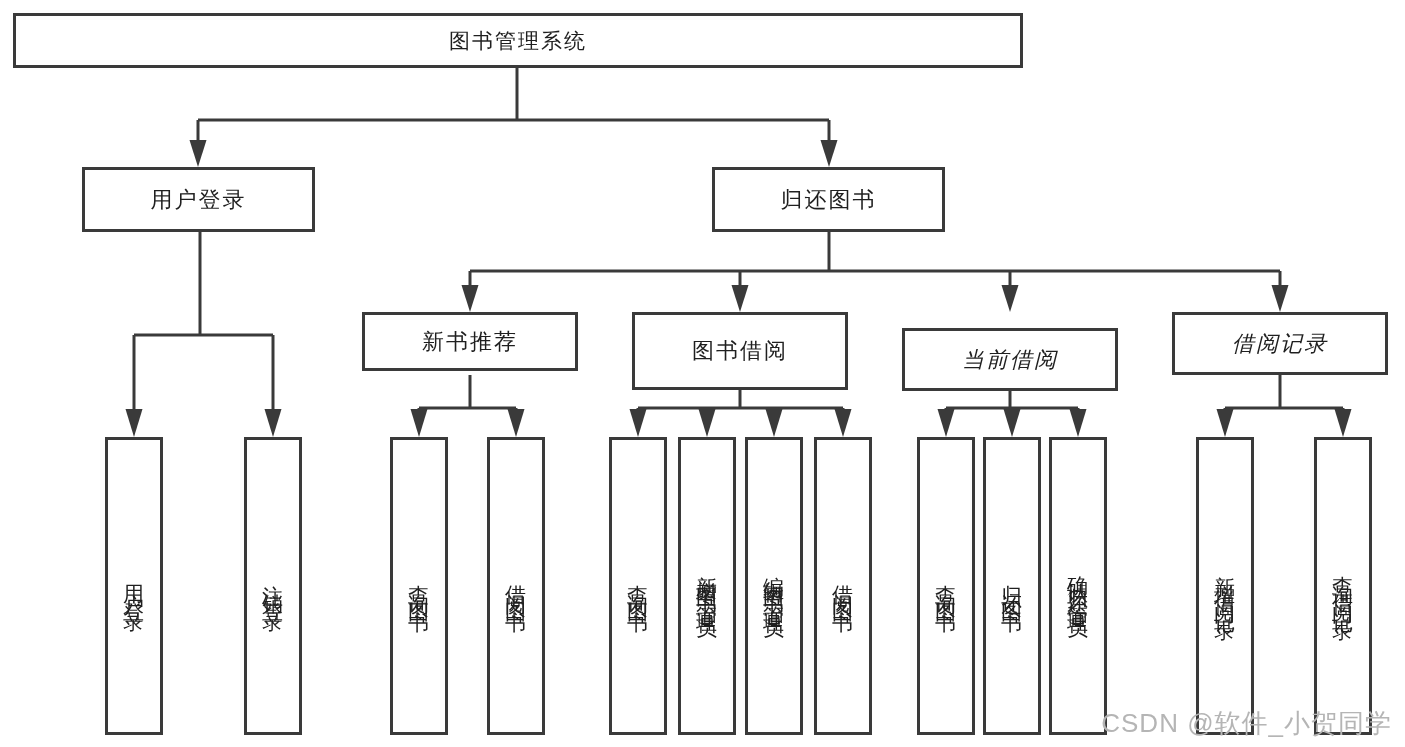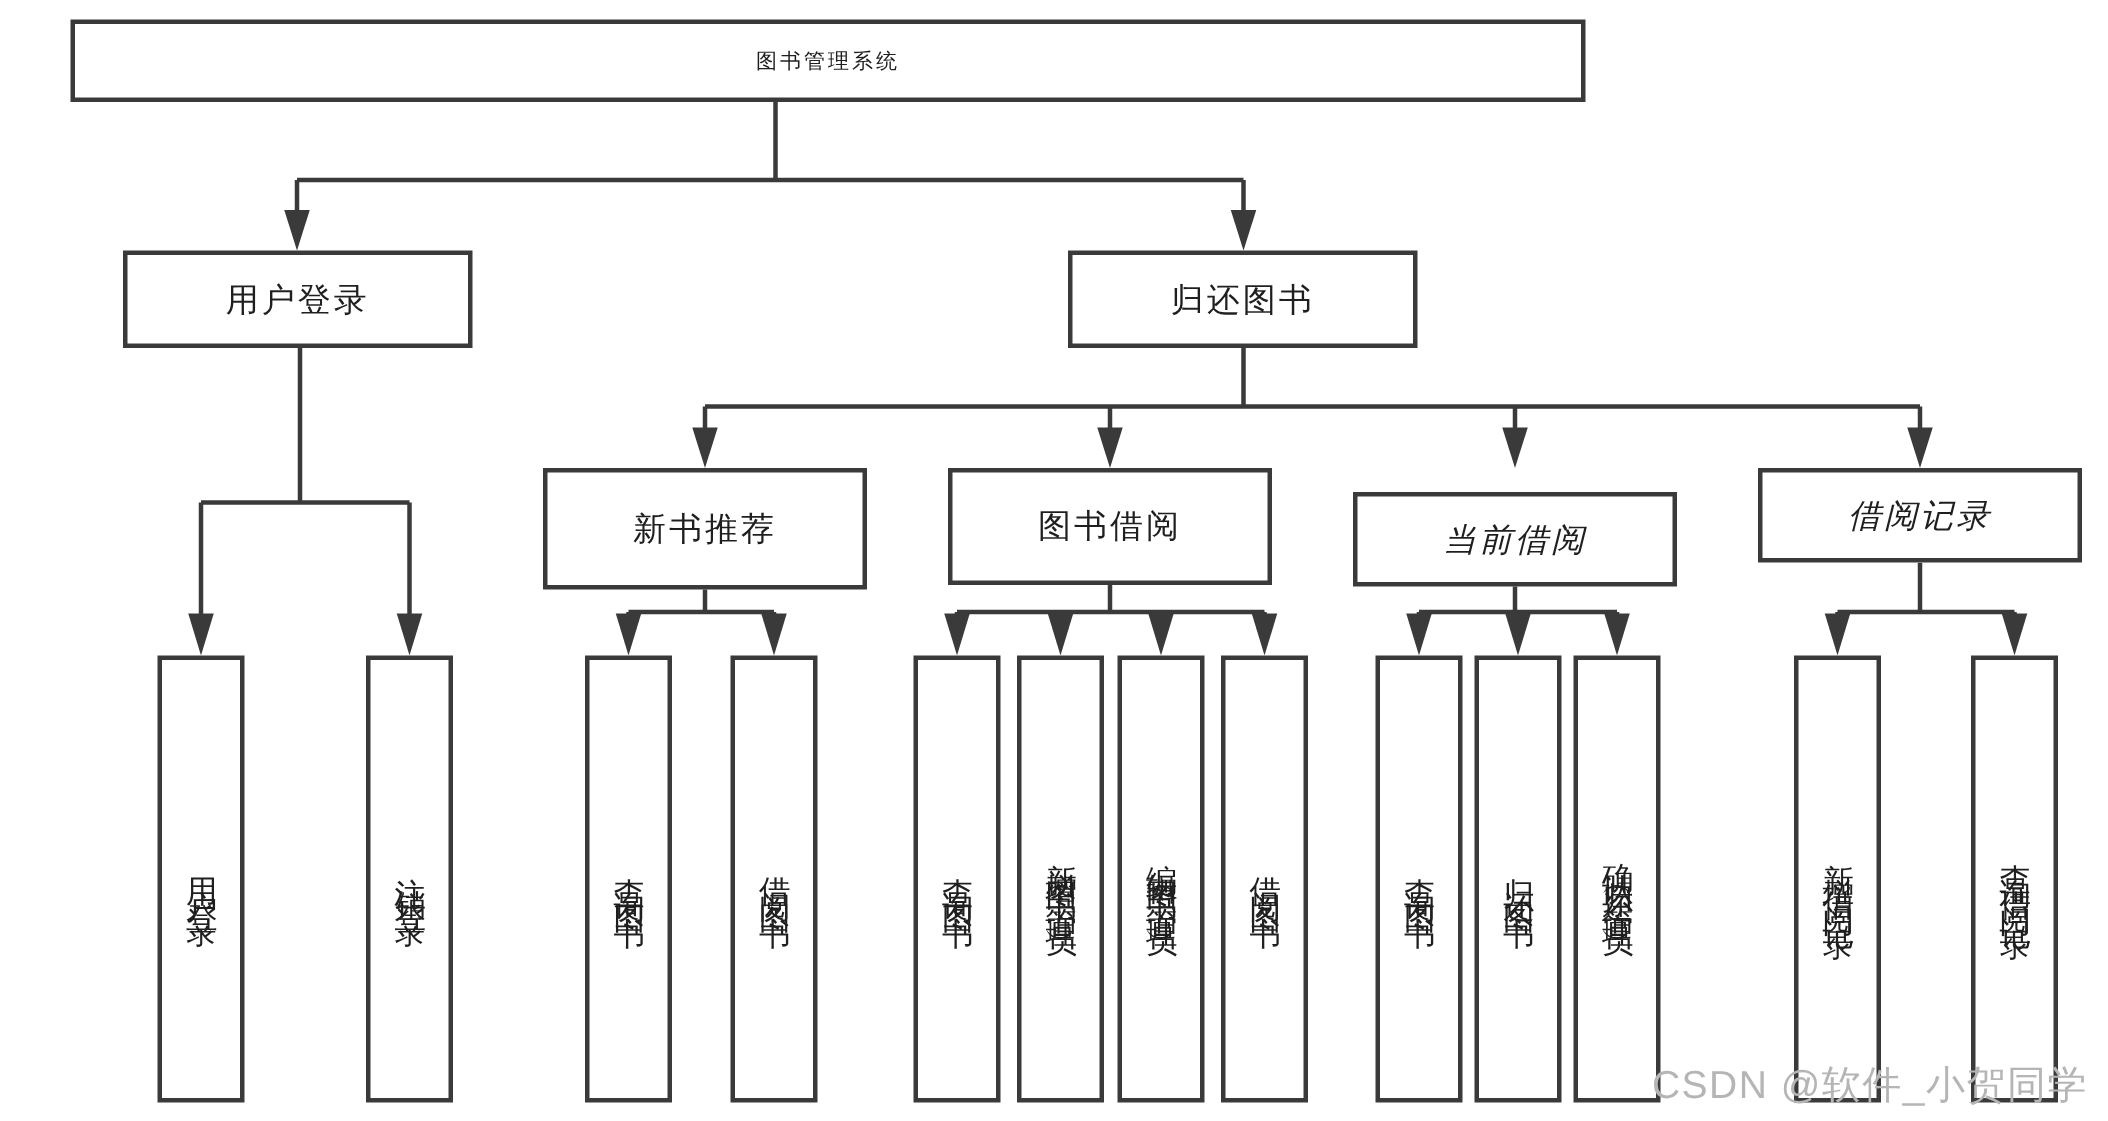--- a/index.html
+++ b/index.html
@@ -39,21 +39,21 @@
     position: absolute;
     border: 3px solid var(--line);
     background: var(--background);
     display: flex;
     align-items: center;
     justify-content: center;
     font-size: 22px;
     letter-spacing: 2px;
     color: var(--text);
   }
-  .node.root { font-size: 14px; margin-left: 34px; }
+  .node.root { font-size: 21px; }
   .leaf {
     position: absolute;
     width: 58px;
     height: 298px;
     border: 3px solid var(--line);
     background: var(--background);
   }
   .leaf > span {
     position: absolute;
     left: 50%;
@@ -155,21 +155,21 @@
       <path class="arrow" d="M1216.5 409 L1233.5 409 L1225 437 Z"></path>
       <path class="arrow" d="M1334.5 409 L1351.5 409 L1343 437 Z"></path>
     </g>
   </svg>
 
   <div class="node root" style="left:13px; top:13px; width:1010px; height:55px;">图书管理系统</div>
 
   <div class="node" style="left:82px; top:167px; width:233px; height:65px;">用户登录</div>
   <div class="node" style="left:712px; top:167px; width:233px; height:65px;">归还图书</div>
 
-  <div class="node" style="left:362px; top:312px; width:216px; height:81px;">新书推荐</div>
+  <div class="node" style="left:362px; top:312px; width:216px; height:59px;">新书推荐</div>
   <div class="node" style="left:632px; top:312px; width:216px; height:78px;">图书借阅</div>
   <div class="node" style="left:902px; top:328px; width:216px; height:63px;font-style:italic;">当前借阅</div>
   <div class="node" style="left:1172px; top:312px; width:216px; height:63px;font-style:italic;">借阅记录</div>
 
   <div class="leaf" style="left:105px; top:437px;">
     <span>用户登录</span>
   </div>
   <div class="leaf" style="left:244px; top:437px;">
     <span>注销登录</span>
   </div>

